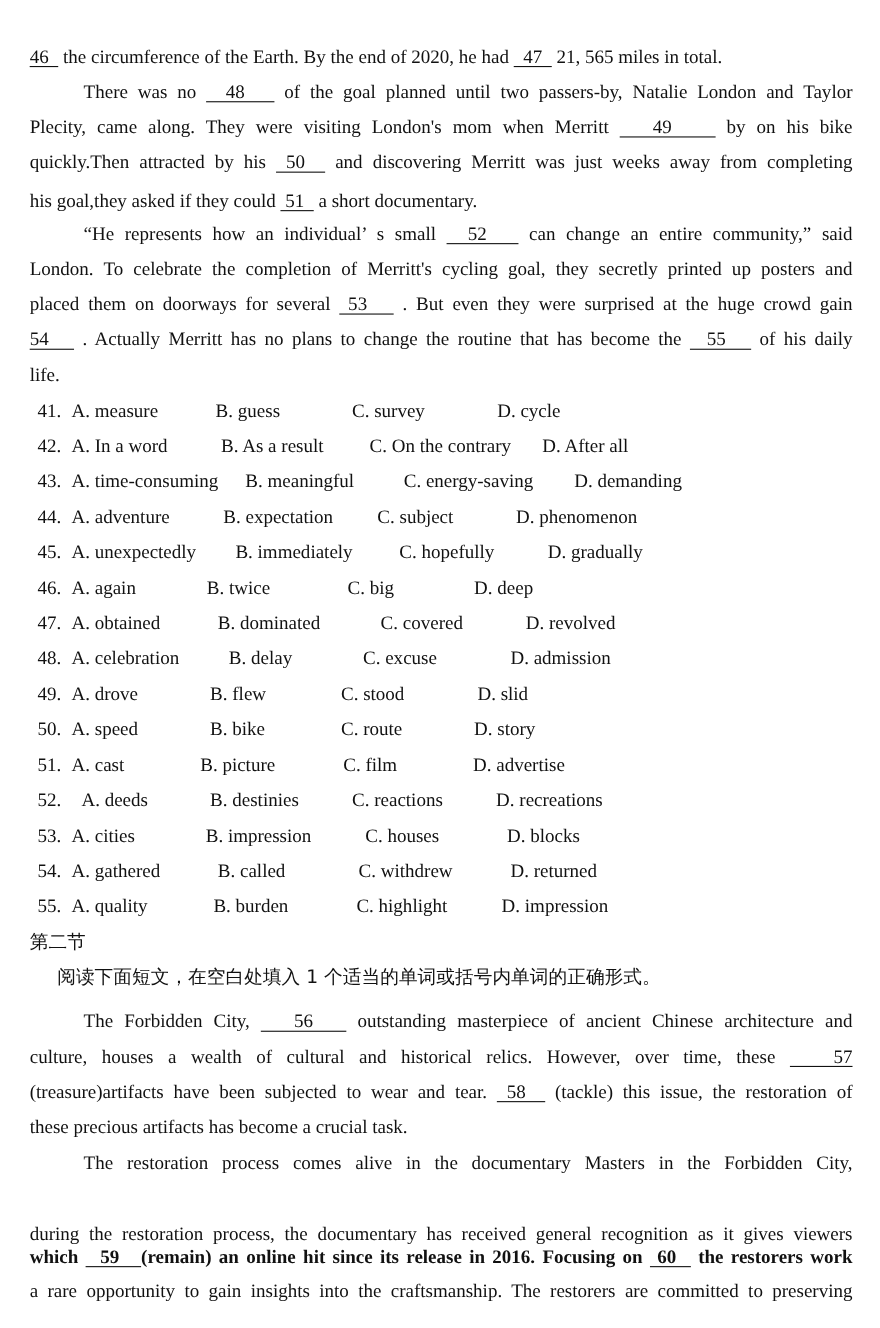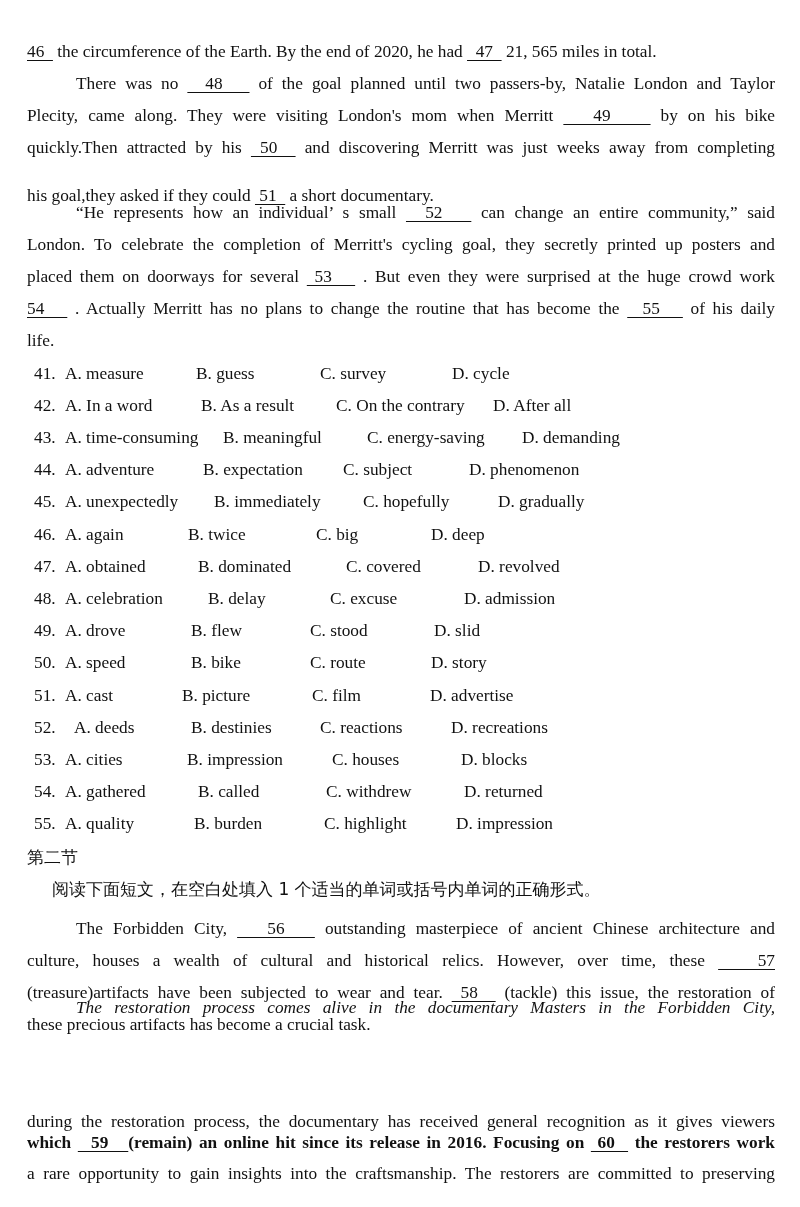--- a/index.html
+++ b/index.html
@@ -26,32 +26,32 @@
 
 <div class="line just indent" style="top:73px;">
   <span>There was no </span><span class="blank">  48   </span><span> of the goal planned until two passers-by, Natalie London and Taylor</span>
 </div>
 <div class="line just" style="top:105px;">
   <span>Plecity, came along. They were visiting London's mom when Merritt </span><span class="blank">   49    </span><span> by on his bike</span>
 </div>
 <div class="line just" style="top:137px;">
   <span>quickly.Then attracted by his </span><span class="blank"> 50  </span><span> and discovering Merritt was just weeks away from completing</span>
 </div>
-<div class="line" style="top:185px;">
+<div class="line" style="top:172px;">
   <span>his goal,they asked if they could </span><span class="blank"> 51  </span><span> a short documentary.</span>
 </div>
 
 <div class="line just indent" style="top:202px;">
   <span>“He represents how an individual’ s small </span><span class="blank">  52   </span><span> can change an entire community,” said</span>
 </div>
 <div class="line just" style="top:234px;">
   <span>London. To celebrate the completion of Merritt's cycling goal, they secretly printed up posters and</span>
 </div>
 <div class="line just" style="top:266px;">
-  <span>placed them on doorways for several </span><span class="blank"> 53   </span><span> . But even they were surprised at the huge crowd work</span>
+  <span>placed them on doorways for several </span><span class="blank"> 53   </span><span> . But even they were surprised at the huge crowd gain</span>
 </div>
 <div class="line just" style="top:298px;">
   <span class="blank">54   </span><span> . Actually Merritt has no plans to change the routine that has become the </span><span class="blank">  55   </span><span> of his daily</span>
 </div>
 <div class="line" style="top:330px;">
   <span>life.</span>
 </div>
 
 <div class="opt-row" style="top:363px;">
   <span style="left:0">41.</span>
@@ -168,21 +168,21 @@
 <div class="line just" style="top:950px;">
   <span>culture, houses a wealth of cultural and historical relics. However, over time, these </span><span class="blank">   57</span>
 </div>
 <div class="line just" style="top:982px;">
   <span>(treasure)artifacts have been subjected to wear and tear. </span><span class="blank"> 58  </span><span> (tackle) this issue, the restoration of</span>
 </div>
 <div class="line" style="top:1014px;text-align:right;">
   <span>these precious artifacts has become a crucial task.</span>
 </div>
 
-<div class="line just indent" style="top:997px;font-style:italic;">
+<div class="line just indent" style="top:1047px;">
   <span>The restoration process comes alive in the documentary Masters in the Forbidden City,</span>
 </div>
 <div class="line just" style="top:1132px;font-weight:bold;">
   <span>which </span><span class="blank">  59   </span><span>(remain) an online hit since its release in 2016. Focusing on </span><span class="blank"> 60  </span><span> the restorers work</span>
 </div>
 <div class="line just" style="top:1111px;">
   <span>during the restoration process, the documentary has received general recognition as it gives viewers</span>
 </div>
 <div class="line just" style="top:1143px;margin-top:20px;">
   <span>a rare opportunity to gain insights into the craftsmanship. The restorers are committed to preserving</span>

